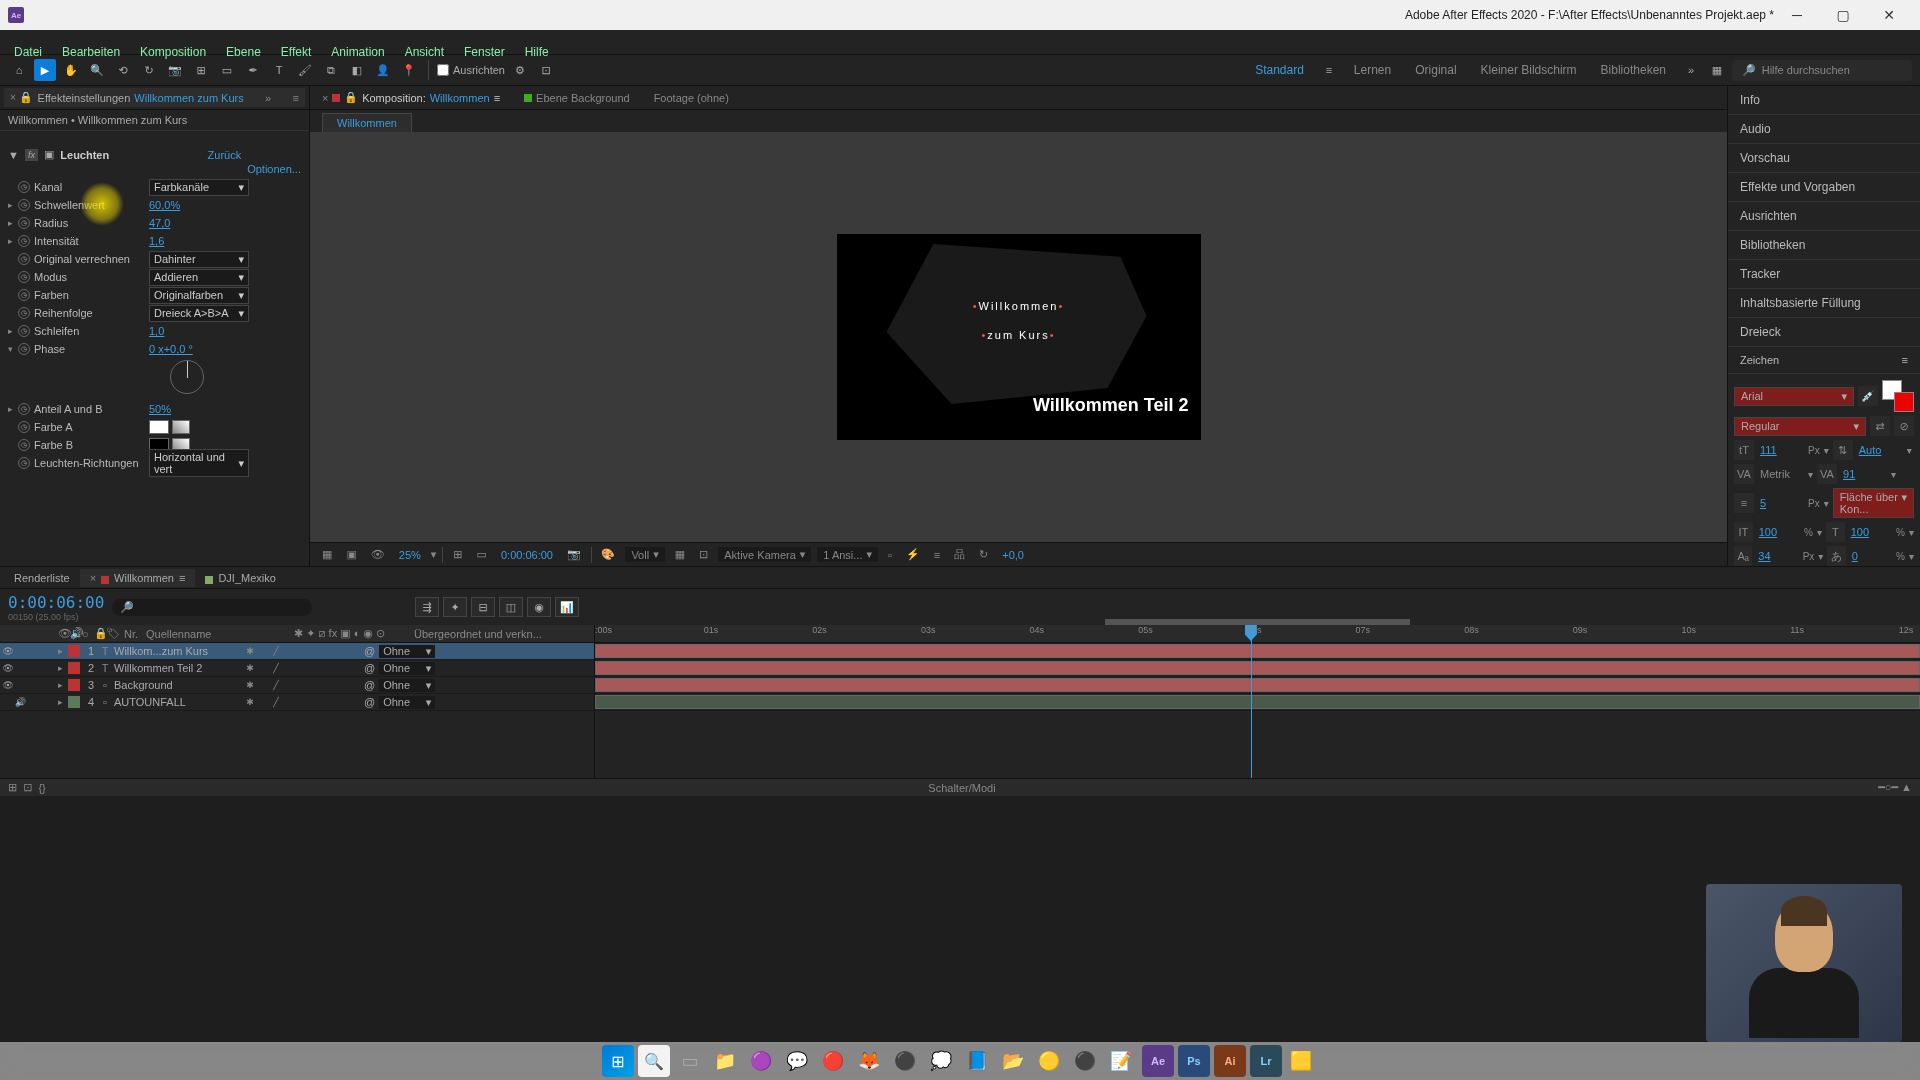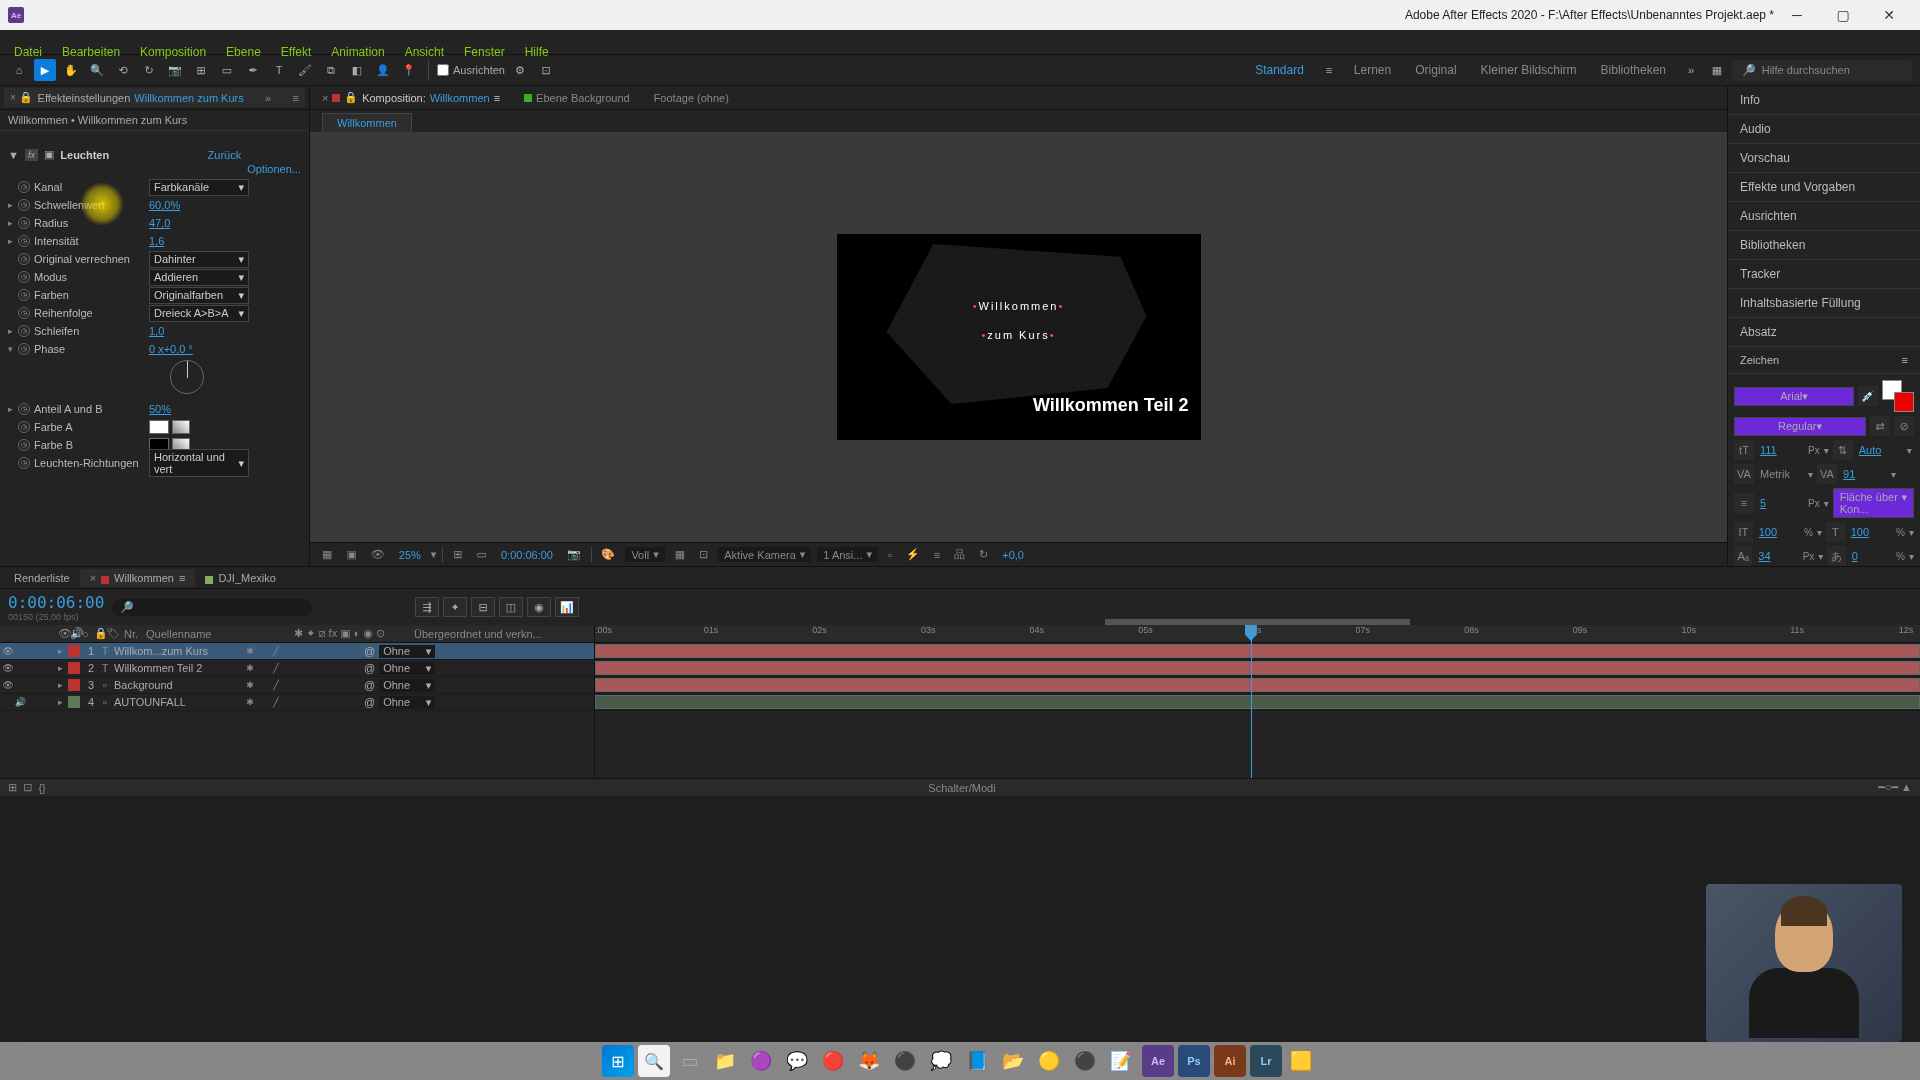--- a/index.html
+++ b/index.html
@@ -7,21 +7,21 @@
 
 
 .titlebar { height: 30px; background: #f0f0f0; color: #222; display: flex; align-items: center; padding: 0 8px; }
 .titlebar .ae-logo { width: 16px; height: 16px; background: #5a3b87; border-radius: 2px; margin-right: 8px; display: flex; align-items: center; justify-content: center; color: #d0b8ff; font-size: 8px; font-weight: bold; }
 .titlebar .title { flex: 1; font-size: 12px; text-align: right; }
 .titlebar .win-btns { display: flex; gap: 0; }
 .titlebar .win-btn { width: 46px; height: 30px; display: flex; align-items: center; justify-content: center; font-size: 14px; color: #333; }
 
 
 .menubar { height: 24px; background: #232323; display: flex; align-items: center; padding: 0 4px; }
-.menubar .mitem { padding: 3px 10px; color: #84cc16; font-size: 12px; margin-top: 20px; }
+.menubar .mitem { padding: 3px 10px; color: #86efac; font-size: 12px; margin-top: 20px; }
 
 
 .toolbar { height: 32px; background: #232323; border-top: 1px solid #111; border-bottom: 1px solid #111; display: flex; align-items: center; padding: 0 8px; gap: 4px; }
 .tool-btn { width: 22px; height: 22px; display: flex; align-items: center; justify-content: center; color: #aaa; border-radius: 2px; }
 .tool-btn.active { background: #0b7dda; color: white; }
 .tool-sep { width: 1px; height: 20px; background: #444; margin: 0 4px; }
 .toolbar .spacer { flex: 1; }
 .workspace-item { padding: 4px 10px; color: #888; font-size: 12px; }
 .workspace-item.active { color: #3a9de0; }
 .search-help { background: #2a2a2a; padding: 4px 10px; border-radius: 3px; color: #888; min-width: 180px; display: flex; align-items: center; gap: 6px; }
@@ -83,21 +83,21 @@
 .vctl { padding: 1px 4px; }
 .vctl.val { color: #3a9de0; }
 .vctl-sep { width:1px; height:16px; background:#444; }
 .vdropdown { background: #1a1a1a; padding: 1px 6px; display: flex; align-items: center; gap: 4px; }
 
 
 .right-panels { width: 192px; background: #232323; display: flex; flex-direction: column; }
 .r-panel-head { padding: 7px 12px; border-bottom: 1px solid #333; color: #bbb; font-size: 12px; display: flex; justify-content: space-between; align-items: center; }
 .char-panel { padding: 6px; }
 .char-row { display: flex; align-items: center; gap: 4px; margin-bottom: 4px; }
-.char-dropdown { flex: 1; background: #6d28d9; border: 1px solid #444; padding: 2px 6px; display: flex; justify-content: center; font-size: 11px; }
+.char-dropdown { flex: 1; background: #7f1d1d; border: 1px solid #444; padding: 2px 6px; display: flex; justify-content: space-between; font-size: 11px; }
 .font-color-swatch { width: 32px; height: 32px; position: relative; }
 .font-color-swatch .fg { position: absolute; width: 20px; height: 20px; background: #e00; border: 1px solid #888; right: 0; bottom: 0; }
 .font-color-swatch .bg { position: absolute; width: 20px; height: 20px; background: white; border: 1px solid #888; left: 0; top: 0; }
 .char-icon { width: 20px; height: 20px; display: flex; align-items: center; justify-content: center; color: #888; background: #2a2a2a; }
 .char-input { width: 46px; background: transparent; border: none; color: #3a9de0; text-decoration: underline; padding: 1px 2px; font-size: 11px; }
 .char-unit { color: #888; font-size: 10px; }
 
 
 .timeline-area { height: 230px; background: #232323; border-top: 1px solid #111; display: flex; flex-direction: column; }
 .tl-tabs { height: 22px; display: flex; align-items: center; padding: 0 4px; border-bottom: 1px solid #111; }
@@ -432,21 +432,21 @@
 
   <div class="right-panels">
     <div class="r-panel-head">Info</div>
     <div class="r-panel-head">Audio</div>
     <div class="r-panel-head">Vorschau</div>
     <div class="r-panel-head">Effekte und Vorgaben</div>
     <div class="r-panel-head">Ausrichten</div>
     <div class="r-panel-head">Bibliotheken</div>
     <div class="r-panel-head">Tracker</div>
     <div class="r-panel-head">Inhaltsbasierte Füllung</div>
-    <div class="r-panel-head">Absatz</div>
+    <div class="r-panel-head">Dreieck</div>
     <div class="r-panel-head">
         <span>Zeichen</span>
         <span>≡</span>
       </div>
     <div class="char-panel">
       <div class="char-row">
         <div class="char-dropdown">
             <span>Arial</span>
             <span>▾</span>
           </div>

